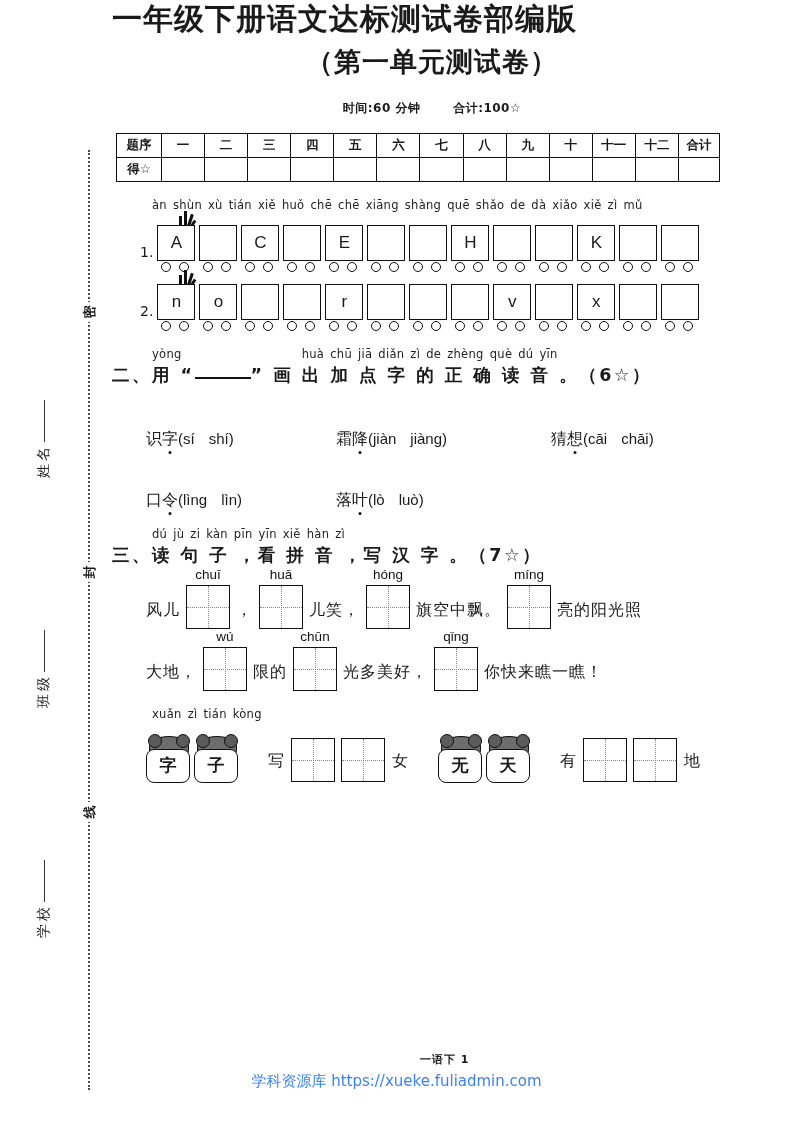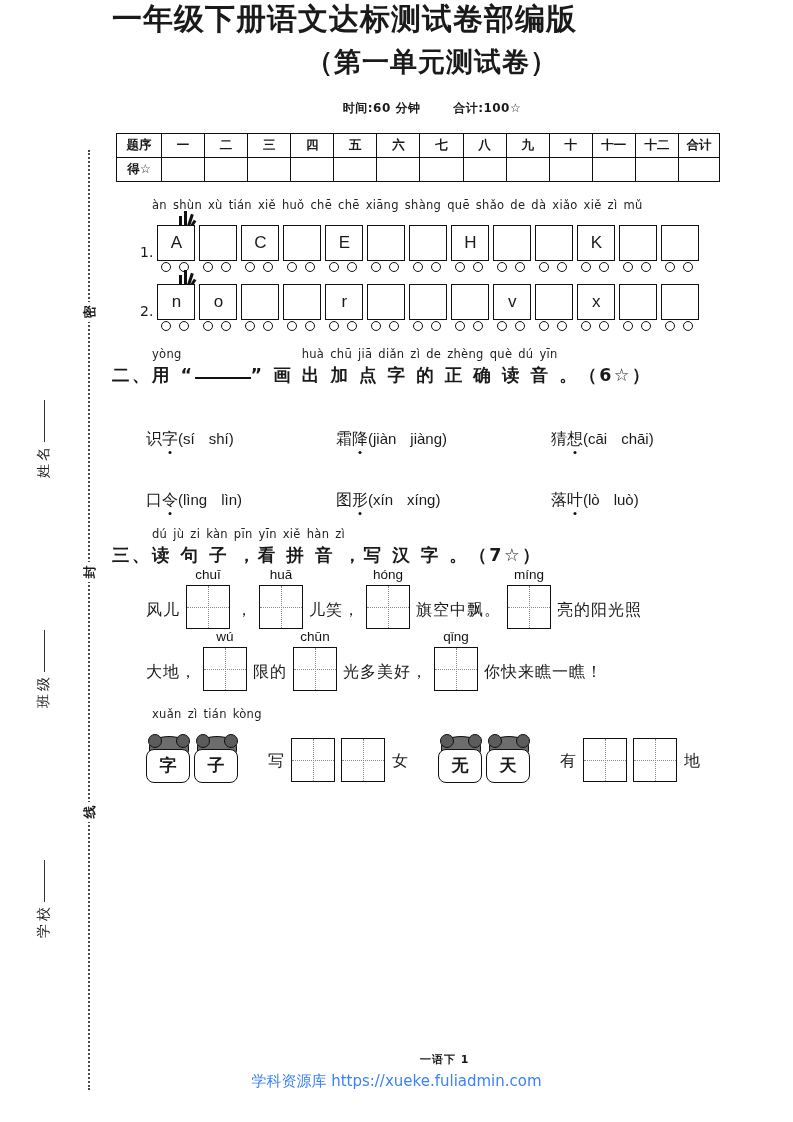--- a/index.html
+++ b/index.html
@@ -635,21 +635,20 @@
       <span>二、用 “</span><span style="display:inline-block;width:56px;border-bottom:2px solid #111;vertical-align:2px;"></span><span>” 画 出 加 点 字 的 正 确 读 音 。（6☆）</span>
     </div>
     <div class="pron-grid" id="pron-host">
         <div class="pron-line">
           <div class="pron-item" style="width: 190px;"><span>识</span><span class="dotchar">字</span><span class="lat">(</span><span class="lat">sí</span><span class="opt-gap"></span><span class="lat">shí</span><span class="lat">)</span></div>
           <div class="pron-item" style="width: 215px;"><span>霜</span><span class="dotchar">降</span><span class="lat">(</span><span class="lat">jiàn</span><span class="opt-gap"></span><span class="lat">jiàng</span><span class="lat">)</span></div>
           <div class="pron-item" style="width: 0px;"><span>猜</span><span class="dotchar">想</span><span class="lat">(</span><span class="lat">cāi</span><span class="opt-gap"></span><span class="lat">chāi</span><span class="lat">)</span></div>
         </div>
         <div class="pron-line">
           <div class="pron-item" style="width: 190px;"><span>口</span><span class="dotchar">令</span><span class="lat">(</span><span class="lat">lìng</span><span class="opt-gap"></span><span class="lat">lìn</span><span class="lat">)</span></div>
-          <div class="pron-item" style="width: 215px;"><span>图</span><span class="dotchar">形</span><span class="lat">(</span><span class="lat">xín</span><span class="opt-gap"></span><span class="lat">xíng</span><span class="lat">)</span></div>
           <div class="pron-item" style="width: 0px;"><span>落</span><span class="dotchar">叶</span><span class="lat">(</span><span class="lat">lò</span><span class="opt-gap"></span><span class="lat">luò</span><span class="lat">)</span></div>
         </div>
       </div>
   </div>
 
   <div class="q-block">
     <div class="q-pinyin" id="s3-pinyin"><span>dú</span><span>jù</span><span>zi</span><span>kàn</span><span>pīn</span><span>yīn</span><span>xiě</span><span>hàn</span><span>zì</span></div>
     <div class="q-title">三、读 句 子 ，看 拼 音 ，写 汉 字 。（7☆）</div>
     <div id="sent-host">
         <div class="sent-line">

